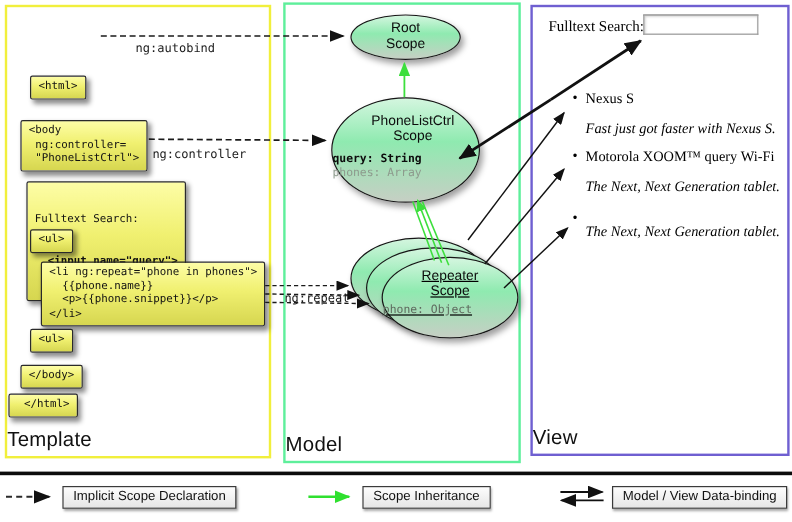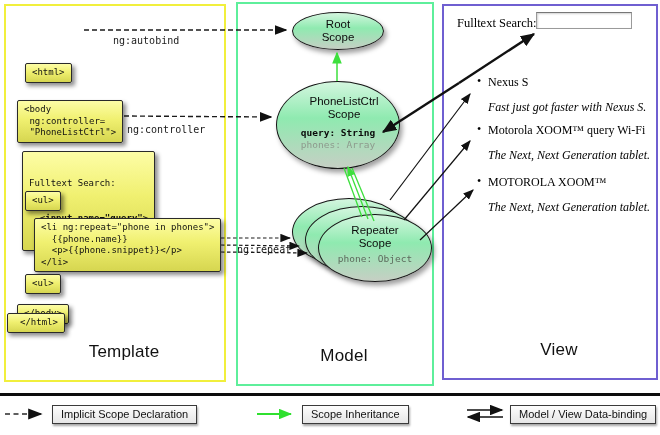--- a/index.html
+++ b/index.html
@@ -3,60 +3,60 @@
 <meta charset="utf-8">
 <style>
   html,body{margin:0;padding:0;background:#fff;}
   #stage{position:relative;width:660px;height:435px;background:#fff;overflow:hidden;
          font-family:"Liberation Sans",sans-serif;}
   
   .panel{position:absolute;background:#fff;}
   #template-panel{left:4px;top:4px;width:218px;height:374px;border:2px solid #f1ef3c;}
   #model-panel{left:236px;top:2px;width:194px;height:380px;border:2px solid #5eef9b;}
   #view-panel{left:442px;top:4px;width:212px;height:372px;border:2px solid #6f5fd1;}
-  .panel-label{position:absolute;bottom:18px;left:0;right:0;text-align:center;
-               font-size:17px;color:#111;letter-spacing:.2px;padding-left:18px;}
+  .panel-label{position:absolute;bottom:3px;left:0;right:0;text-align:left;
+               font-size:17px;color:#111;letter-spacing:.2px;}
   
   .ybox{position:absolute;z-index:2;
         background:linear-gradient(to bottom,#fdfda6 0%,#f0f070 45%,#d6d650 100%);
         border:1.5px solid #2a2a2a;border-radius:2px;
         box-shadow:2.5px 3px 4px rgba(0,0,0,.45);
         font-family:"DejaVu Sans Mono",monospace;font-size:9px;line-height:11.5px;
         color:#111;padding:3px 6px;white-space:pre;}
   .ybox .b{font-weight:bold;}
   #box-html-open{left:25px;top:19px;margin-top:44px;}
   #box-body-open{left:17px;top:100px;}
   #box-fulltext{left:22px;top:151px;}
   #box-ul-1{left:25px;top:191px;}
   #box-li-repeat{left:34px;top:218px;}
   #box-ul-2{left:25px;top:274px;}
   #box-body-close{left:17px;top:304px;}
-  #box-html-close{left:7px;top:313px;padding-left:12px;}
+  #box-html-close{left:7px;top:328px;padding-left:12px;}
   
   .ng-label{position:absolute;z-index:4;font-family:"DejaVu Sans Mono",monospace;
             font-size:10px;color:#1a1a1a;background:transparent;margin-top:24px;}
   #lbl-autobind{left:113px;top:11px;}
   #lbl-controller{left:127px;top:100px;}
   #lbl-repeat{left:237px;top:220px;}
   
   .ellipse{position:absolute;z-index:2;border:1.6px solid #161616;border-radius:50%;
            background:linear-gradient(to bottom,#d4f6df 0%,#8feab0 42%,#c6cfc4 100%);
            box-shadow:2.5px 3.5px 5px rgba(0,0,0,.38);
-           display:flex;flex-direction:column;align-items:center;}
+           display:flex;flex-direction:column;}
   .scope-title{white-space:pre;text-align:center;font-size:11.5px;line-height:13px;color:#0c0c0c;}
   .scope-prop{font-family:"DejaVu Sans Mono",monospace;font-size:9.5px;line-height:12px;}
   #root-scope{left:292px;top:12px;width:90px;height:36px;justify-content:center;}
   #plc-scope{left:276px;top:81px;width:122px;height:86px;padding-top:0;}
   #plc-scope .scope-title{margin-top:13px;margin-left:12px;}
   #plc-scope .prop-query{margin-top:6px;font-weight:bold;color:#0c0c0c;}
   #plc-scope .prop-phones{color:#8d9a8d;}
   .rep-ell{width:112px;height:66px;}
   #rep-back{left:292px;top:198px;}
   #rep-mid{left:305px;top:206px;}
-  #rep-front{left:318px;top:214px;}
+  #rep-front{left:318px;top:214px;text-decoration:underline;}
   #rep-front .scope-title{margin-top:9px;}
   #rep-front .prop-phone{margin-top:3px;color:#5d6a5d;}
   
   .serif{font-family:"Liberation Serif",serif;}
   #search-row{position:absolute;left:457px;top:13px;z-index:2;}
   #search-label{font-size:12.5px;color:#000;}
   #search-input{position:absolute;left:536px;top:12px;width:88px;height:15px;z-index:2;
                 border:1px solid #9a9a9a;border-top-color:#777;background:#fff;
                 box-shadow:inset 1px 1px 2px rgba(0,0,0,.18);font-size:11px;padding:0 3px;}
   .view-item{position:absolute;left:477px;width:178px;z-index:2;font-size:12px;color:#000;}
@@ -149,21 +149,20 @@
   <div class="view-item serif" id="view-item-1">
     <div class="vi-title">
       <span class="vi-bullet">•</span>
       <span>Motorola XOOM™  query Wi-Fi</span>
     </div>
     <div class="vi-desc">The Next, Next Generation tablet.</div>
   </div>
   <div class="view-item serif" id="view-item-2">
     <div class="vi-title">
       <span class="vi-bullet">•</span>
-      <span>MOTOROLA XOOM™</span>
     </div>
     <div class="vi-desc">The Next, Next Generation tablet.</div>
   </div>
 
   <div id="legend-rule"></div>
   <div class="legend-box" id="legend-box-implicit">Implicit Scope Declaration</div>
   <div class="legend-box" id="legend-box-inheritance">Scope Inheritance</div>
   <div class="legend-box" id="legend-box-binding">Model / View Data-binding</div>
 
   <svg id="arrows" viewBox="0 0 660 435">

